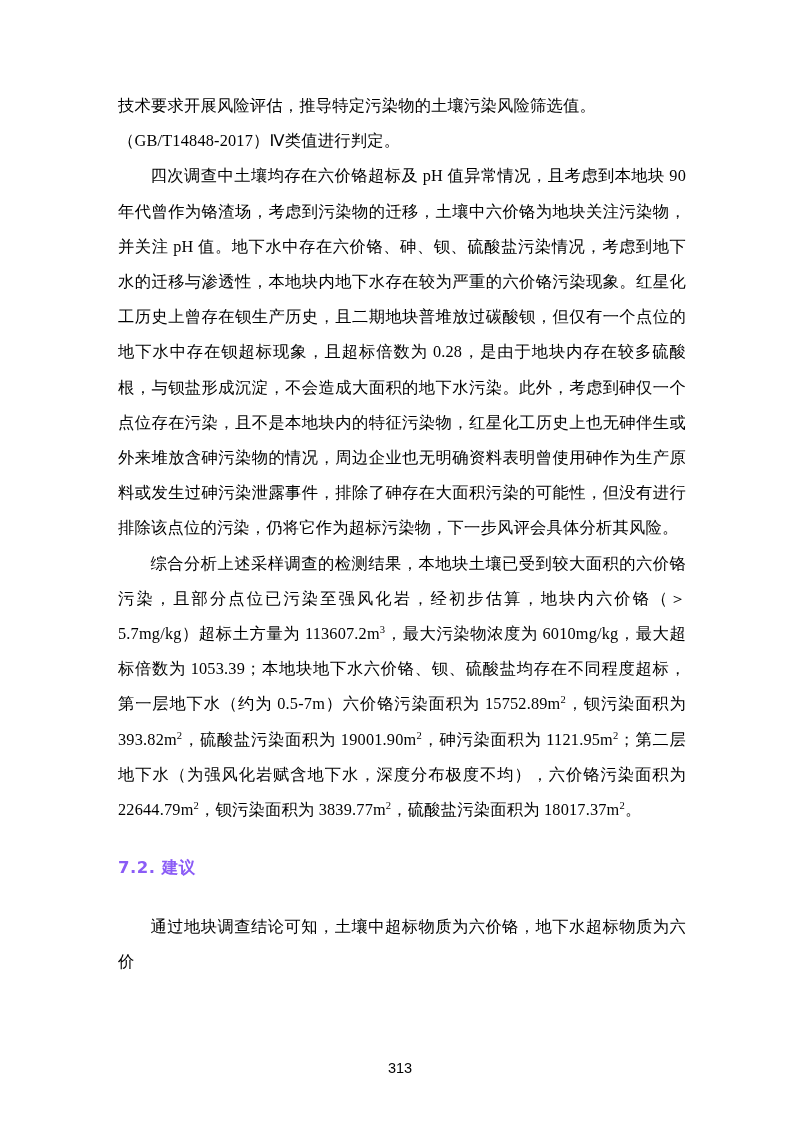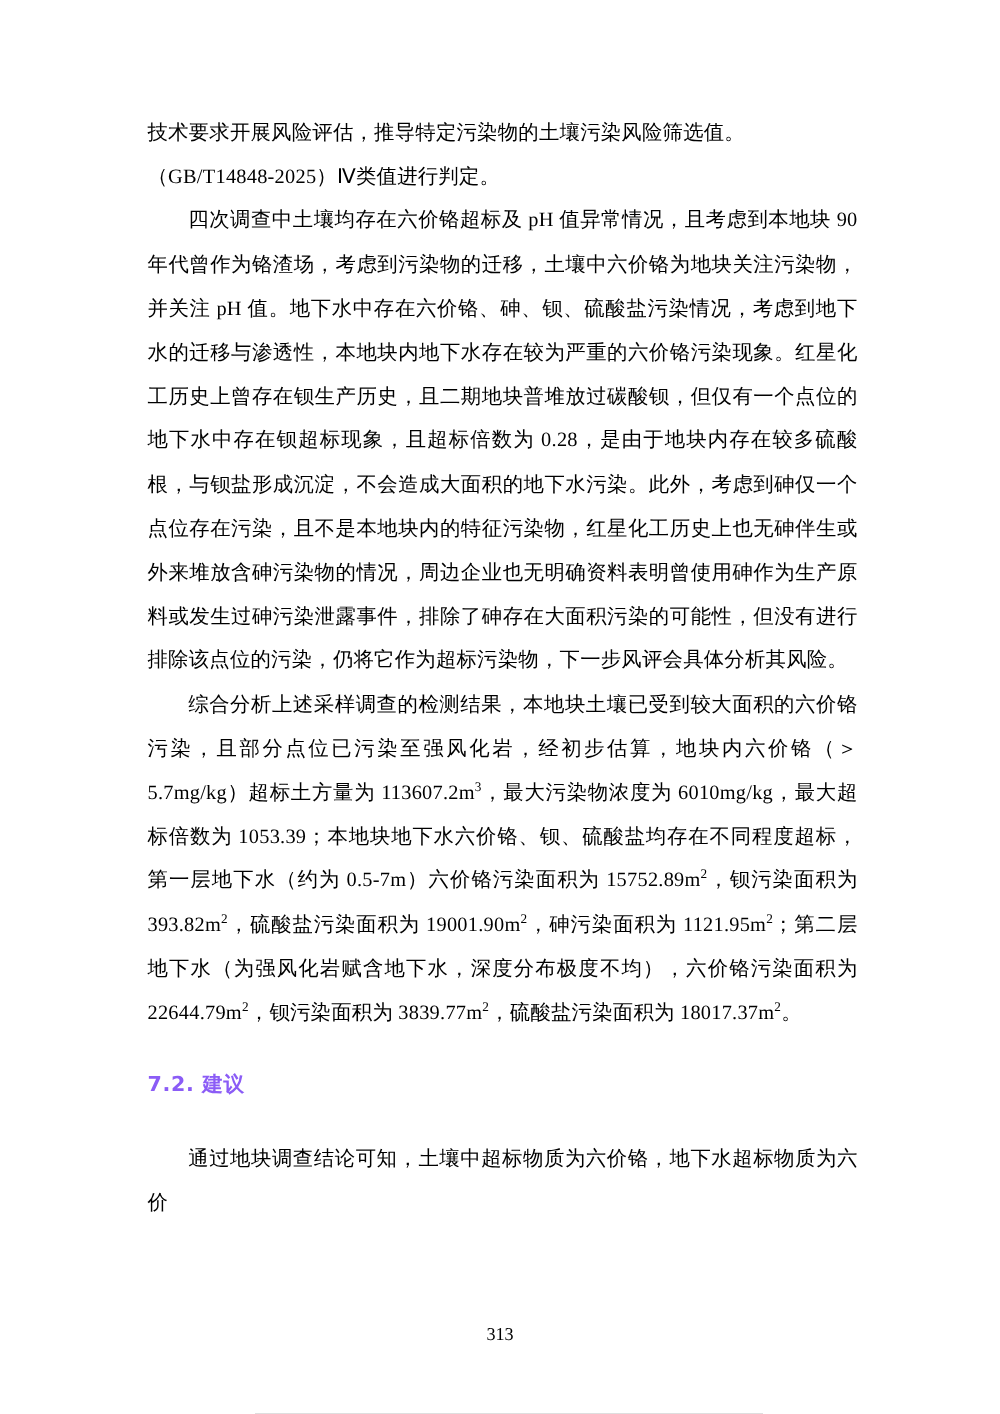--- a/index.html
+++ b/index.html
@@ -57,34 +57,34 @@
   }
   .gap-before-heading { height: 26px; }
   .gap-after-heading { height: 26px; }
   .footer {
     position: absolute;
     left: 0;
     right: 0;
     top: 1060px;
     text-align: center;
     font-size: 14.5px;
-    font-family: Liberation Serif, serif;
+    font-family: Liberation Sans, sans-serif;
     color: #000000;
   }
 </style>
 </head>
 <body>
 
 <div class="page">
   <div class="content">
 
     <p class="para">技术要求开展风险评估，推导特定污染物的土壤污染风险筛选值。</p>
 
 
-    <p class="para">（GB/T14848-2025）Ⅳ类值进行判定。</p>
+    <p class="para">（GB/T14848-2017）Ⅳ类值进行判定。</p>
 
     <p class="para indent">四次调查中土壤均存在六价铬超标及 pH 值异常情况，且考虑到本地块 90 年代曾作为铬渣场，考虑到污染物的迁移，土壤中六价铬为地块关注污染物，并关注 pH 值。地下水中存在六价铬、砷、钡、硫酸盐污染情况，考虑到地下水的迁移与渗透性，本地块内地下水存在较为严重的六价铬污染现象。红星化工历史上曾存在钡生产历史，且二期地块普堆放过碳酸钡，但仅有一个点位的地下水中存在钡超标现象，且超标倍数为 0.28，是由于地块内存在较多硫酸根，与钡盐形成沉淀，不会造成大面积的地下水污染。此外，考虑到砷仅一个点位存在污染，且不是本地块内的特征污染物，红星化工历史上也无砷伴生或外来堆放含砷污染物的情况，周边企业也无明确资料表明曾使用砷作为生产原料或发生过砷污染泄露事件，排除了砷存在大面积污染的可能性，但没有进行排除该点位的污染，仍将它作为超标污染物，下一步风评会具体分析其风险。</p>
 
     <p class="para indent">综合分析上述采样调查的检测结果，本地块土壤已受到较大面积的六价铬污染，且部分点位已污染至强风化岩，经初步估算，地块内六价铬（＞5.7mg/kg）超标土方量为 113607.2m<sup>3</sup>，最大污染物浓度为 6010mg/kg，最大超标倍数为 1053.39；本地块地下水六价铬、钡、硫酸盐均存在不同程度超标，第一层地下水（约为 0.5-7m）六价铬污染面积为 15752.89m<sup>2</sup>，钡污染面积为 393.82m<sup>2</sup>，硫酸盐污染面积为 19001.90m<sup>2</sup>，砷污染面积为 1121.95m<sup>2</sup>；第二层地下水（为强风化岩赋含地下水，深度分布极度不均），六价铬污染面积为 22644.79m<sup>2</sup>，钡污染面积为 3839.77m<sup>2</sup>，硫酸盐污染面积为 18017.37m<sup>2</sup>。</p>
 
 
     <div class="gap-before-heading"></div>
 
     <h2 class="heading">
       <span>7.2.</span>

